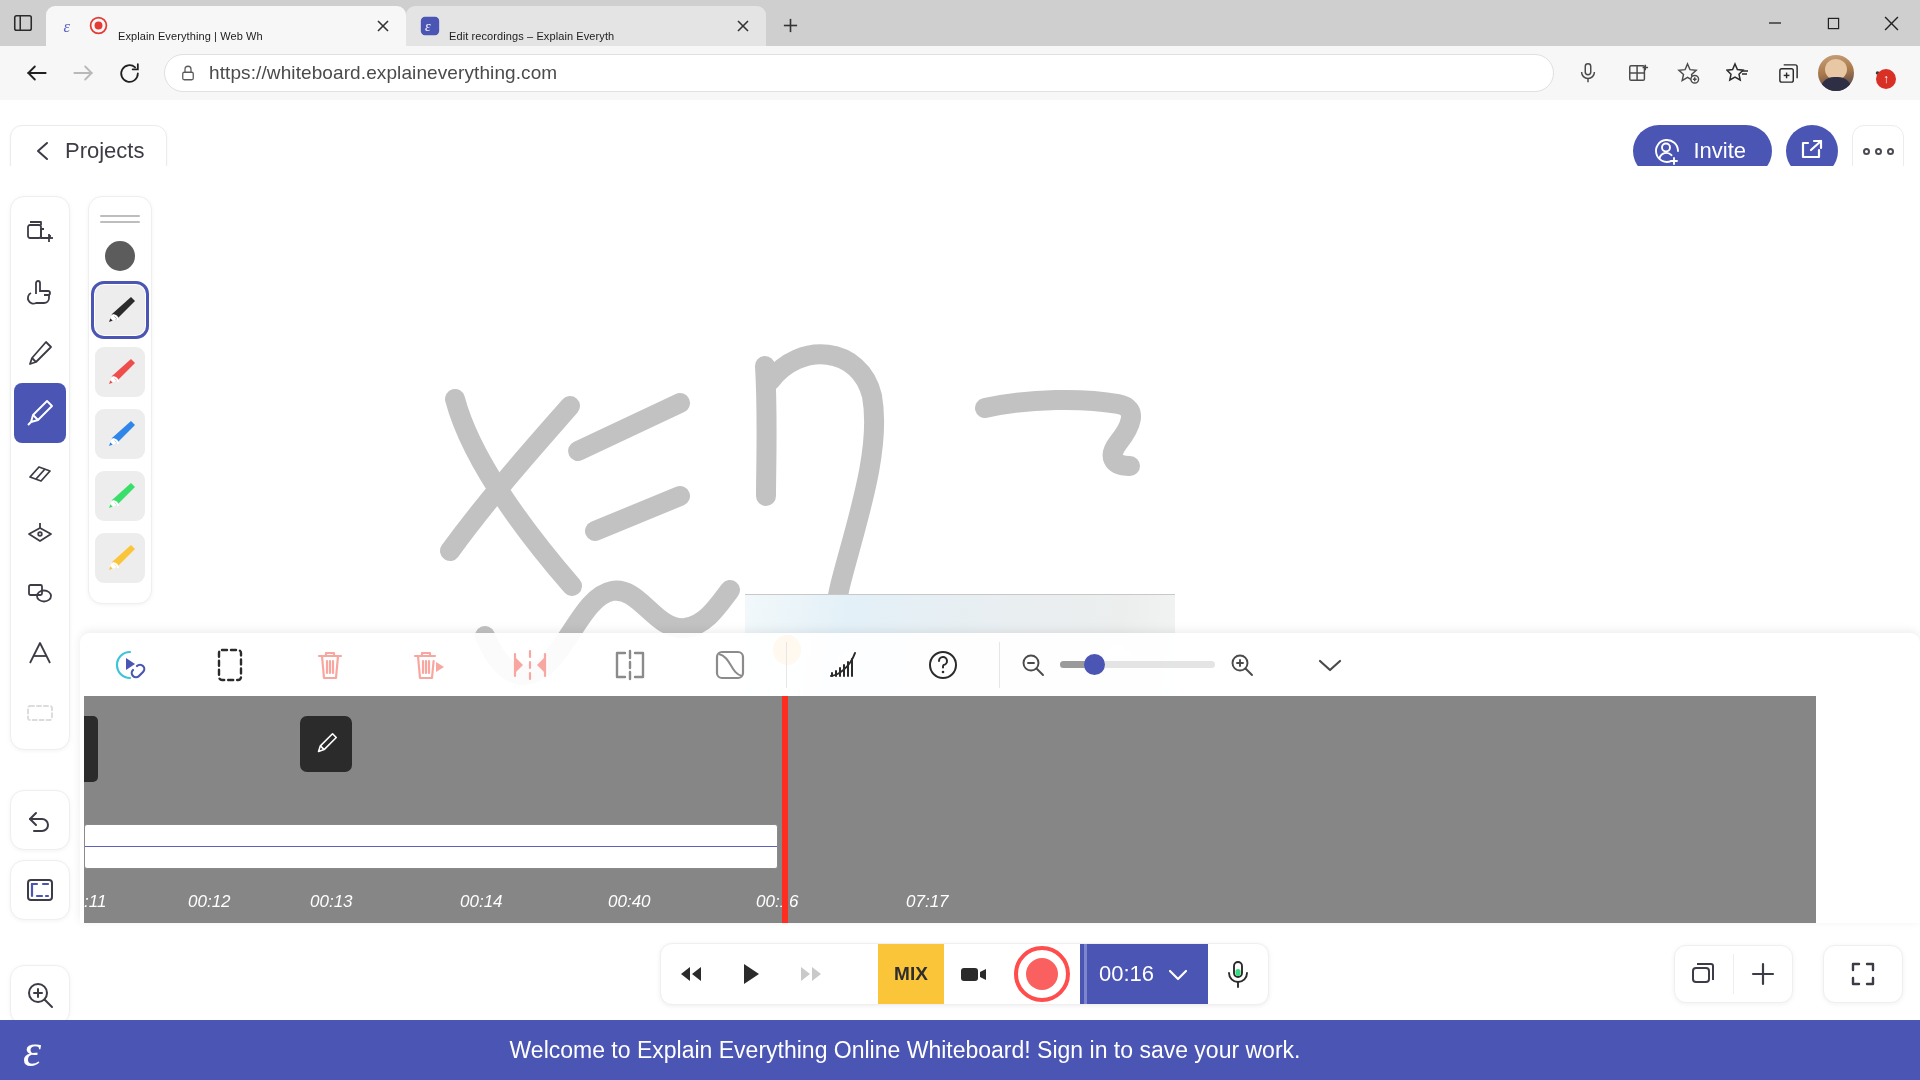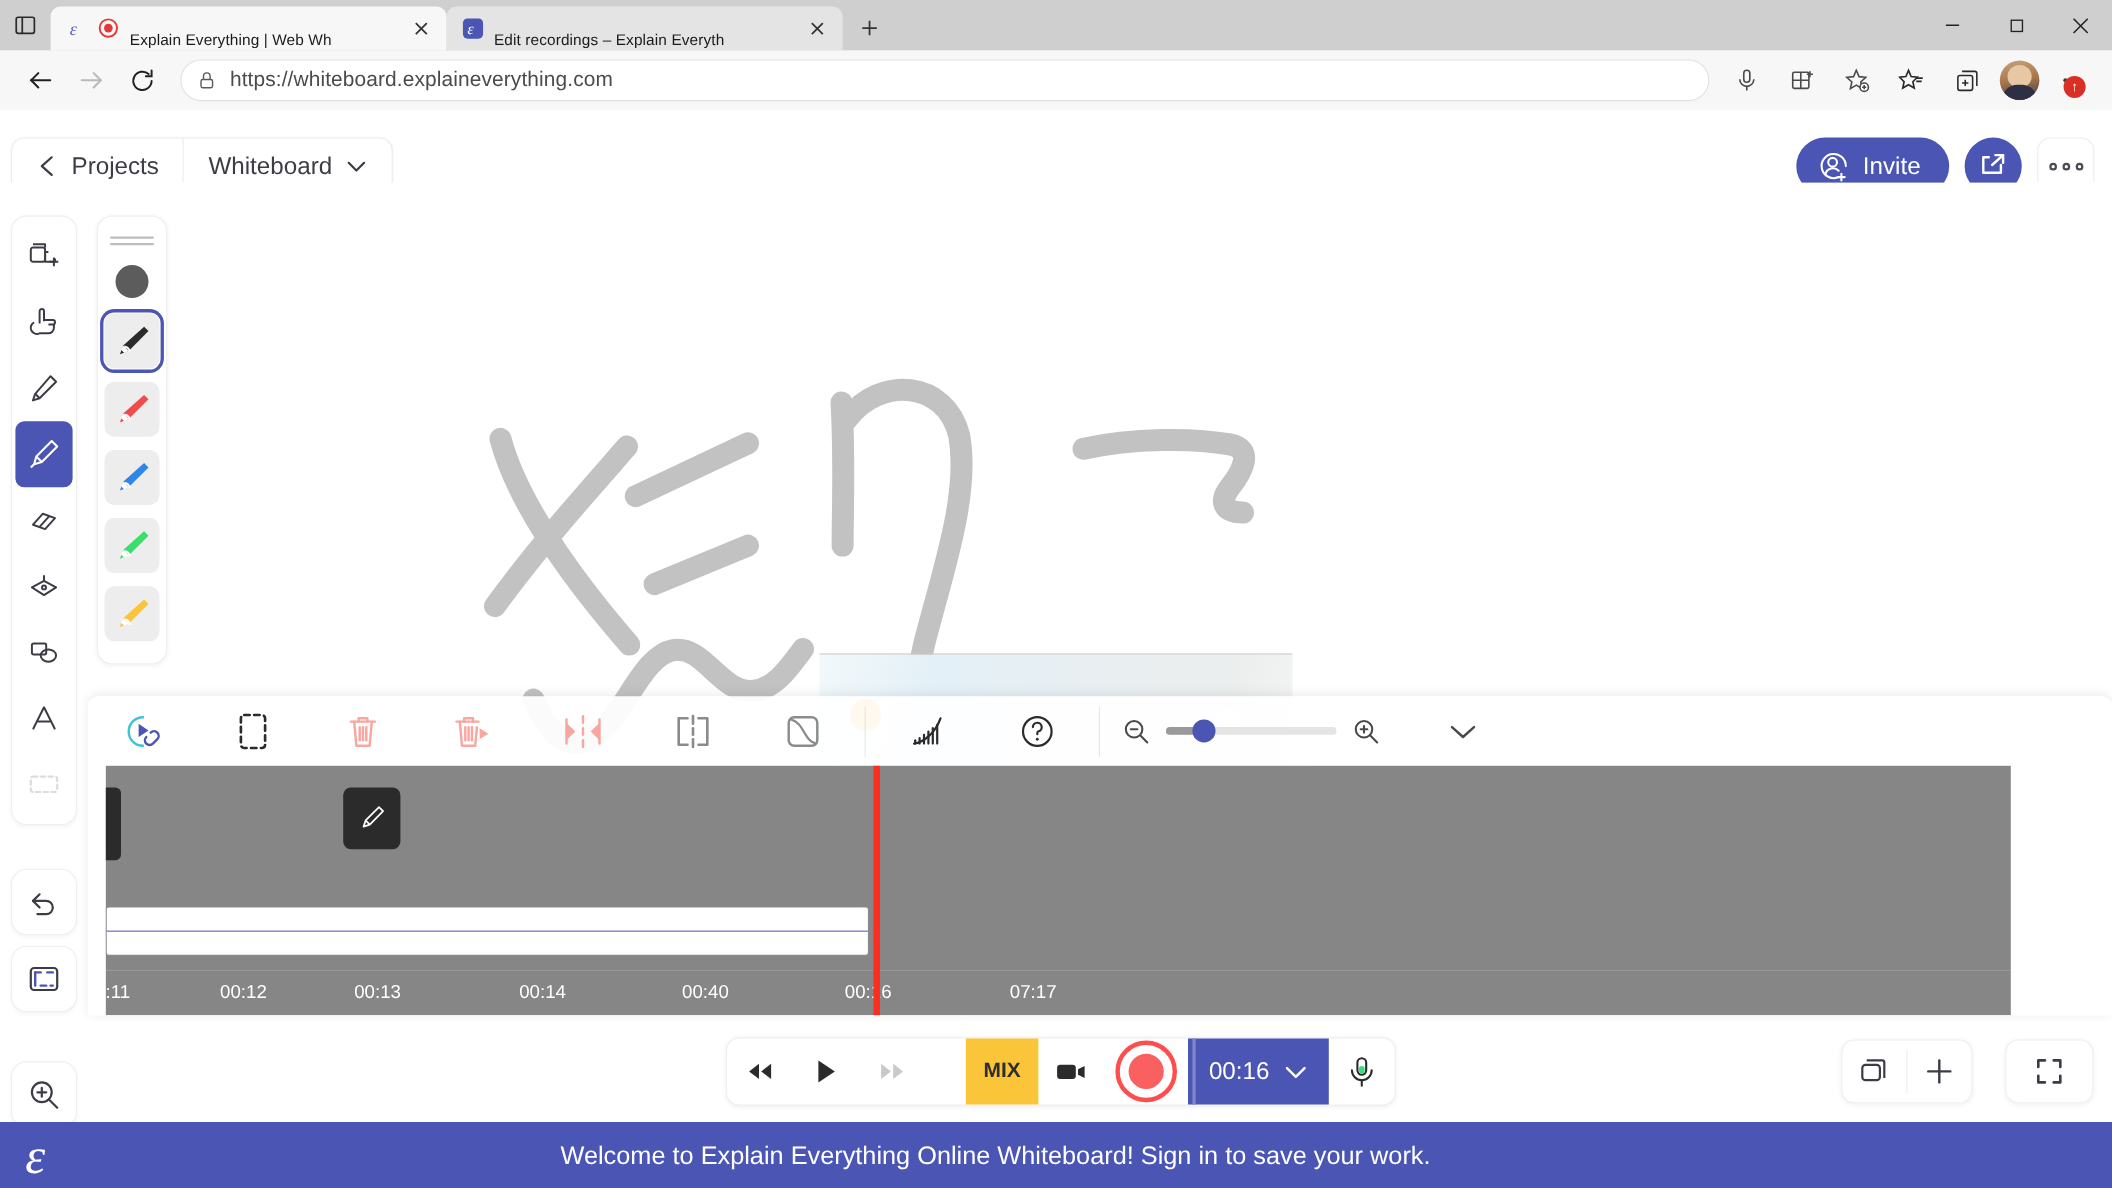--- a/index.html
+++ b/index.html
@@ -22,21 +22,21 @@
     height: 40px; width: 360px; border-radius: 9px 9px 0 0;
     display: flex; align-items: center; padding: 0 10px 0 14px; gap: 9px;
     position: relative; font-size: 16px; color: #1b1b1b;
   }
   .tab.active { background: #f7f7f7; }
   .tab.inactive { background: #e4e4e4; }
   .tab-favicon { width: 20px; height: 20px; flex: 0 0 20px; display: flex; align-items: center; justify-content: center; }
   .tab-rec { width: 20px; height: 20px; flex: 0 0 20px; }
   .tab-title {
     flex: 1 1 auto; white-space: nowrap; overflow: hidden;
-    font-size: 14px; letter-spacing: .1px;
+    font-size: 11px; letter-spacing: .1px;
     -webkit-mask-image: linear-gradient(to right, #000 84%, transparent 100%);
     mask-image: linear-gradient(to right, #000 84%, transparent 100%);
     margin-top: 19px;
   }
   .tab-close { width: 26px; height: 26px; flex: 0 0 26px; display:flex; align-items:center; justify-content:center; border-radius: 4px; }
   .new-tab-btn { width: 36px; height: 36px; margin: 0 0 3px 6px; display:flex; align-items:center; justify-content:center; border-radius: 5px; }
   .win-ctrls { position: absolute; right: 0; top: 0; height: 46px; display: flex; }
   .win-btn { width: 58px; height: 46px; display: flex; align-items: center; justify-content: center; }
 
   .browser-toolbar {
@@ -135,21 +135,21 @@
     box-shadow: 0 -2px 10px rgba(0,0,0,.08);
   }
   .tl-toolbar { position: absolute; left: 0; top: 0; width: 1840px; height: 63px; display: flex; align-items: center; }
   .tl-btn { width: 100px; height: 63px; display: flex; align-items: center; justify-content: center; }
   .tl-divider { width: 1px; height: 46px; background: #e6e6e6; margin: 0 6px; }
   .zoom-wrap { display: flex; align-items: center; gap: 14px; padding-left: 14px; }
   .zoom-track { width: 155px; height: 7px; background: #e4e4e4; border-radius: 4px; position: relative; }
   .zoom-fill { position: absolute; left: 0; top: 0; height: 7px; width: 28px; background: #9a9a9a; border-radius: 4px; }
   .zoom-thumb { position: absolute; left: 24px; top: -7px; width: 21px; height: 21px; border-radius: 50%; background: #4a55b4; }
 
-  .tl-tracks { position: absolute; left: 16px; top: 63px; width: 1732px; height: 227px; overflow: hidden; border-radius: 0 0 0 0; }
+  .tl-tracks { position: absolute; left: 4px; top: 63px; width: 1732px; height: 227px; overflow: hidden; border-radius: 0 0 0 0; font-style: italic; }
   .track-video { position: absolute; left: 0; top: 0; width: 1840px; height: 114px; background: #868686; }
   .clip-dark { position: absolute; left: 0; top: 20px; width: 14px; height: 66px; background: #2b2b2b; border-radius: 0 5px 5px 0; }
   .clip-tool { position: absolute; left: 216px; top: 20px; width: 52px; height: 56px; background: #2b2b2b; border-radius: 7px; display:flex; align-items:center; justify-content:center; }
   .track-audio { position: absolute; left: 0; top: 114px; width: 1840px; height: 72px; background: #868686; }
   .audio-clip { position: absolute; left: 0; top: 14px; width: 694px; height: 45px; background: #fff; border: 1px solid #8a8a8a; border-radius: 3px; }
   .audio-clip::after { content: ""; position: absolute; left: 0; right: 0; top: 21px; height: 1px; background: #5f5fbe; }
   .track-ruler { position: absolute; left: 0; top: 186px; width: 1840px; height: 41px; background: #868686; }
   .tick { position: absolute; top: 10px; font-size: 17px; color: #ffffff; }
   .playhead { position: absolute; left: 698px; top: 0; width: 6px; height: 227px; background: #ff2d1f; }
   .lock { position: absolute; right: 18px; width: 32px; height: 38px; }
@@ -349,28 +349,20 @@
 
   <div class="app-header">
     <div class="breadcrumb">
       <div class="bc-seg">
         <span>
           <svg width="20" height="22" viewBox="0 0 20 22" fill="none" stroke="#3c3c46" stroke-width="2" stroke-linecap="round" stroke-linejoin="round">
               <polyline points="14,3 5,11 14,19"></polyline>
             </svg>
         </span>
         <span class="bc-label">Projects</span>
-      </div>
-      <div class="bc-seg">
-        <span class="bc-label">Whiteboard</span>
-        <span>
-          <svg width="20" height="14" viewBox="0 0 20 14" fill="none" stroke="#3c3c46" stroke-width="2" stroke-linecap="round" stroke-linejoin="round">
-              <polyline points="3,4 10,11 17,4"></polyline>
-            </svg>
-        </span>
       </div>
     </div>
 
     <div class="hdr-right">
       <div class="invite-btn">
         <span>
           <svg width="32" height="32" viewBox="0 0 32 32" fill="none" stroke="#fff" stroke-width="1.9" stroke-linecap="round">
             <path d="M27 16a11 11 0 1 0-7 10.2"></path>
               <circle cx="15" cy="12.5" r="4"></circle>
               <path d="M8.5 23.5a7 7 0 0 1 12-3.3"></path>

